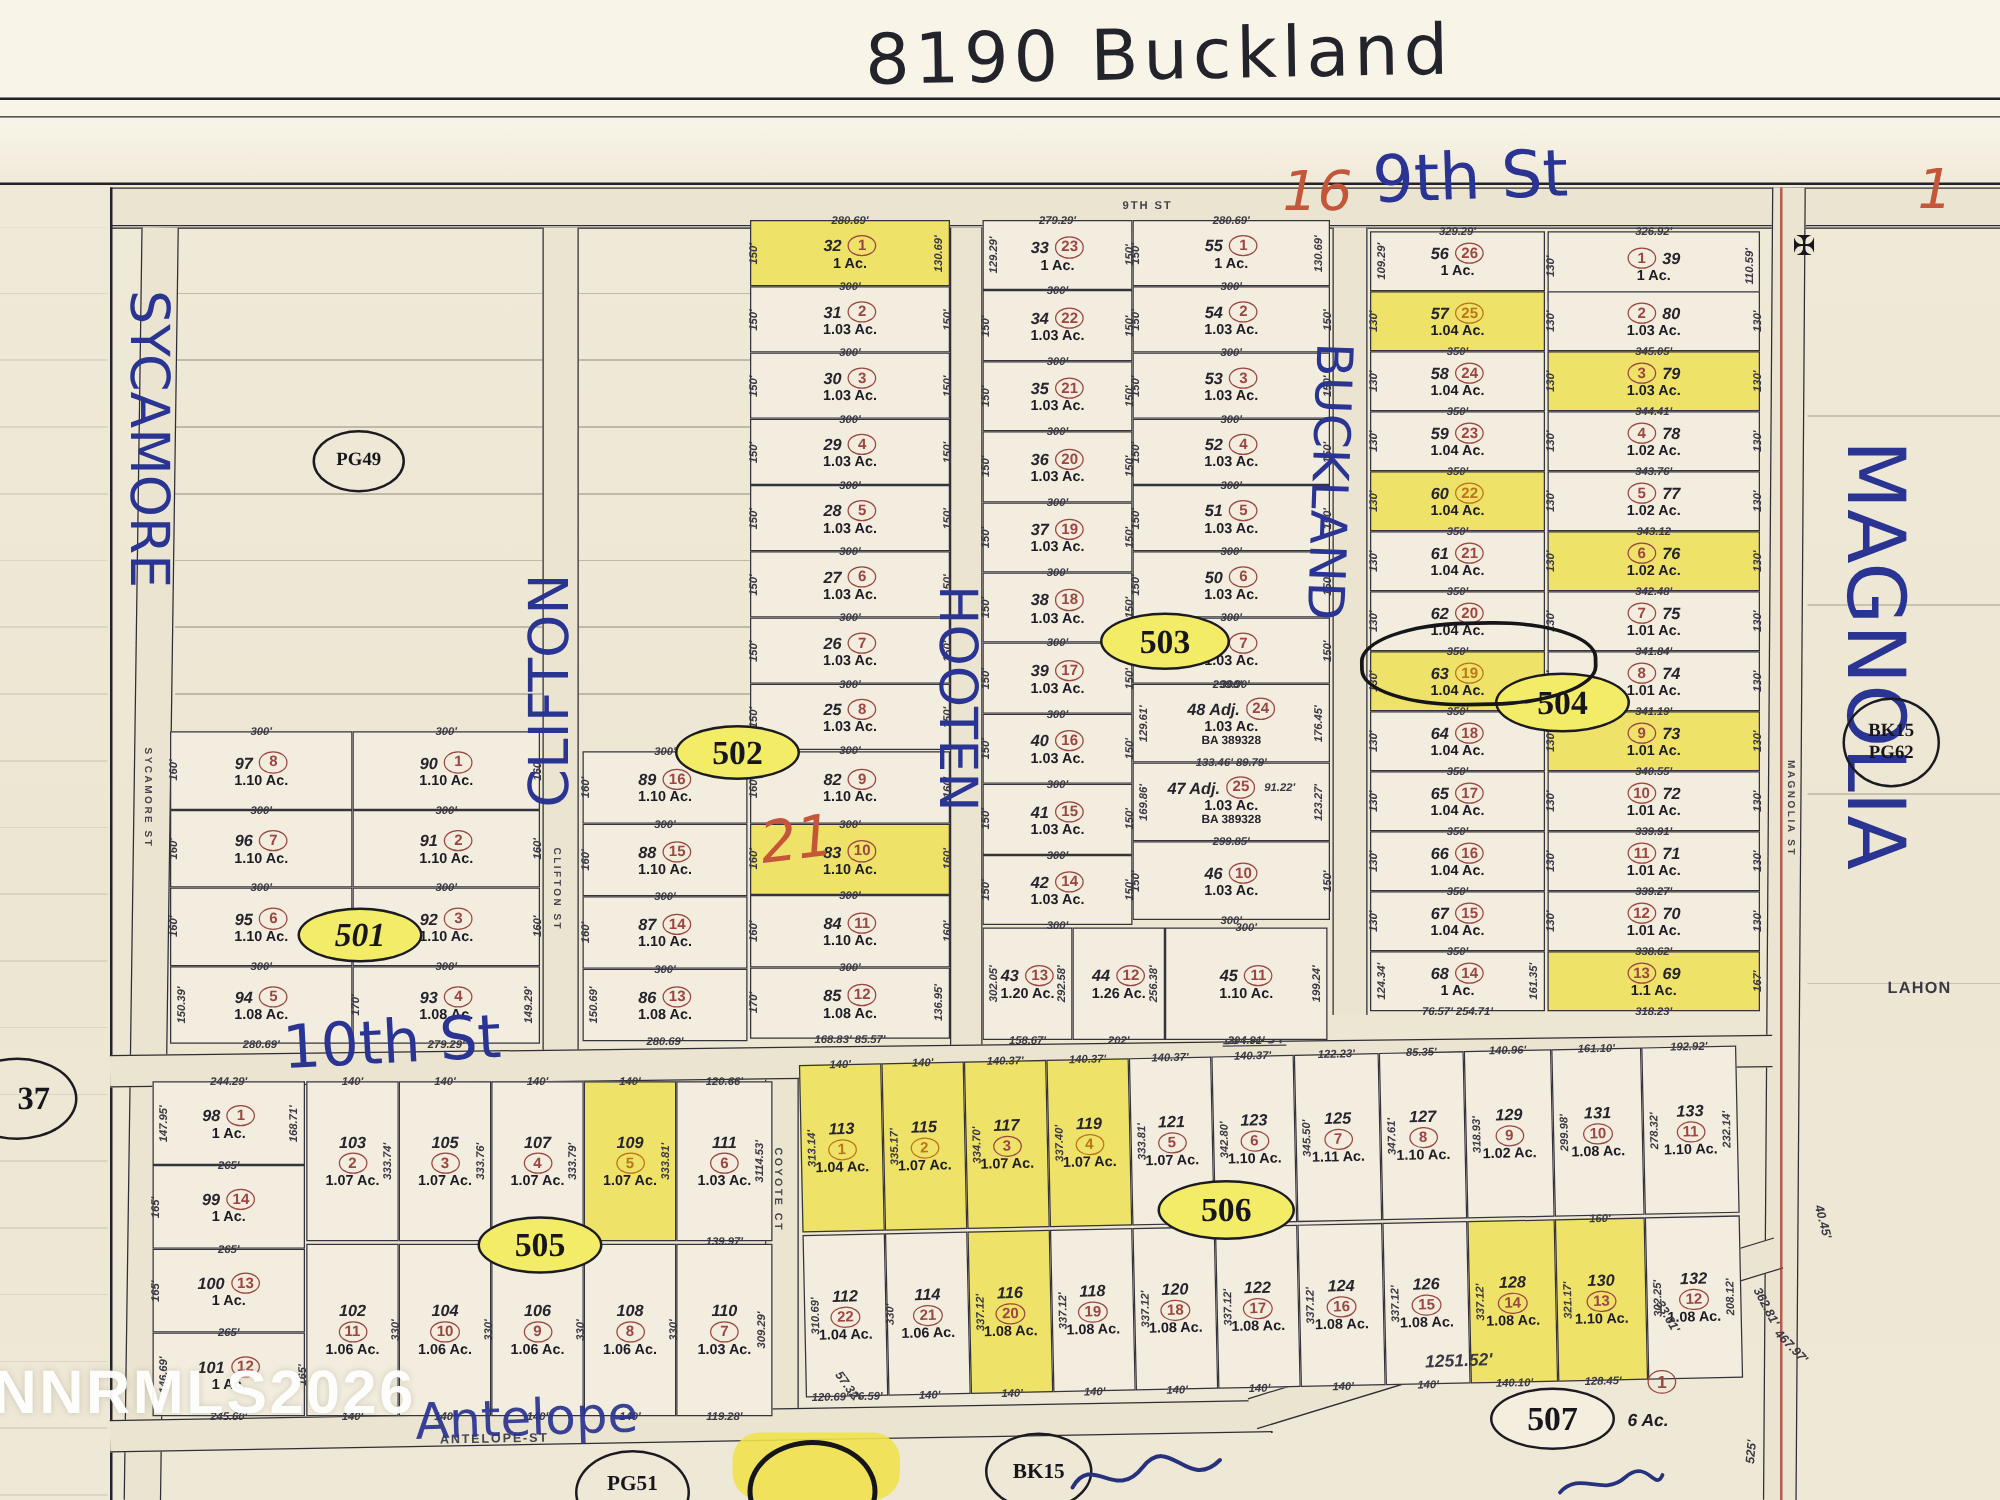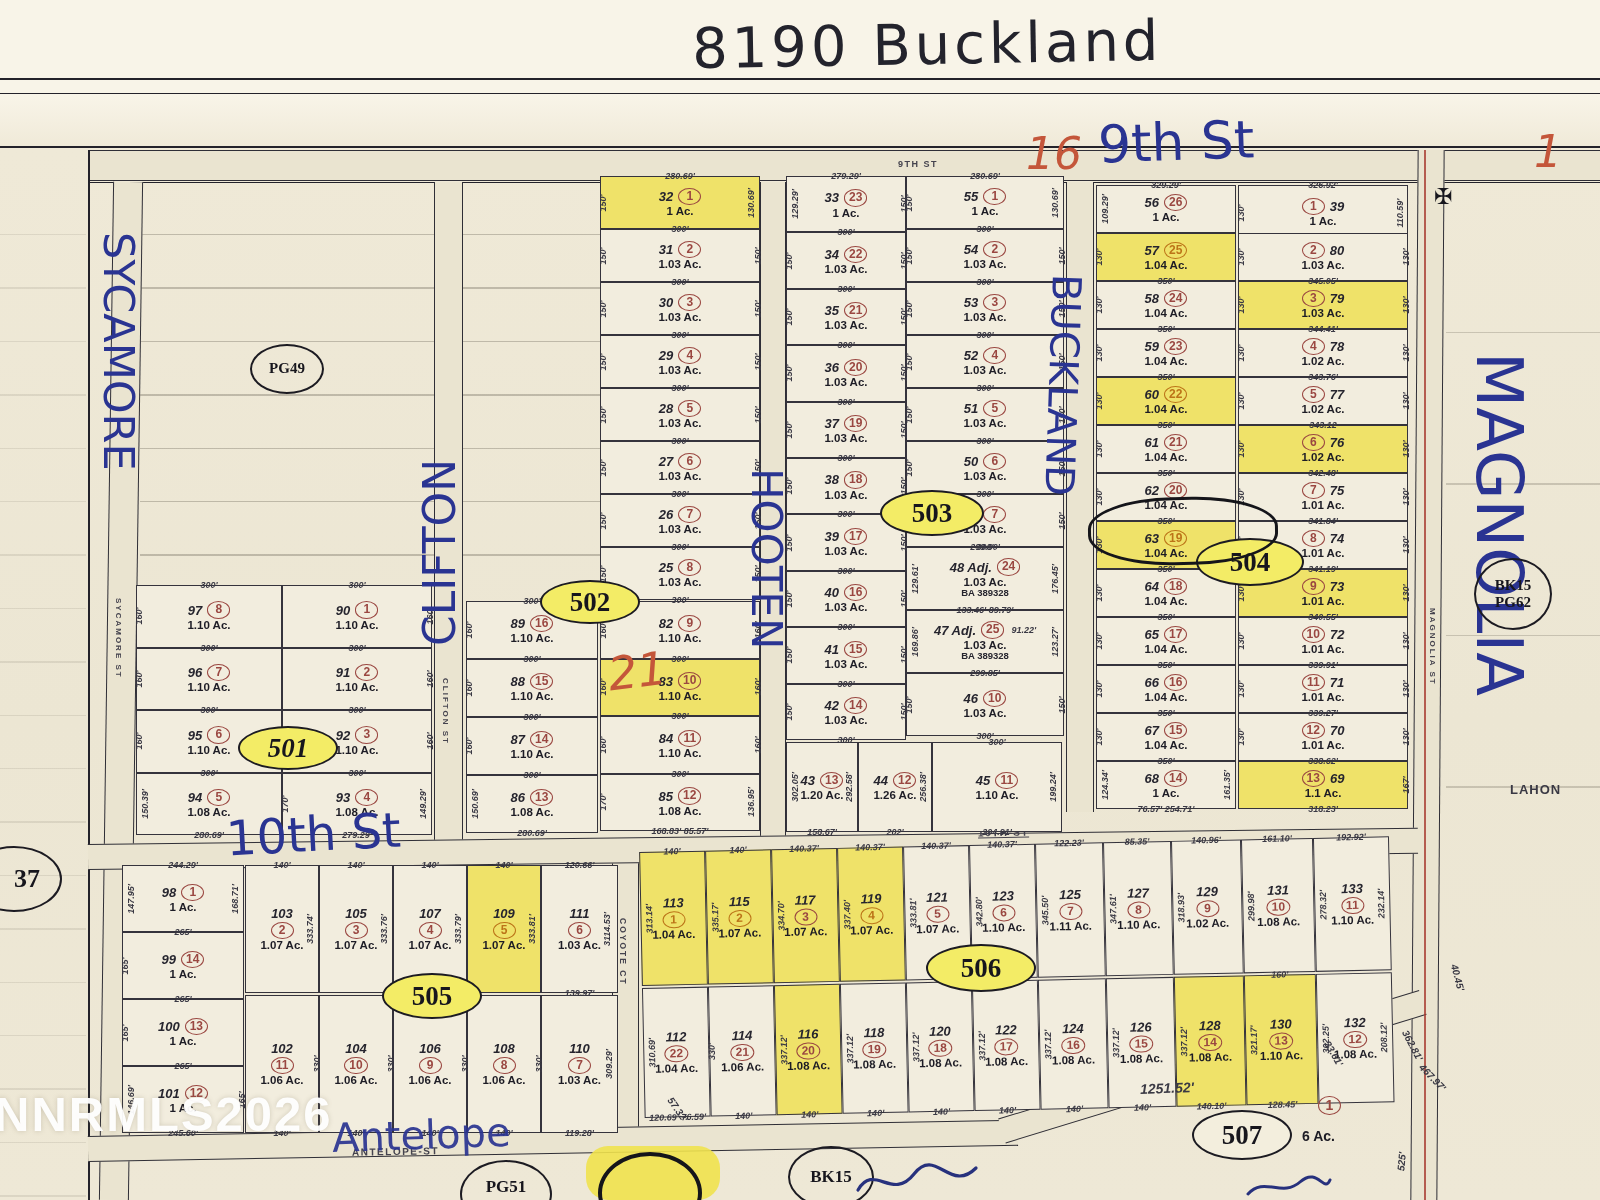--- a/index.html
+++ b/index.html
@@ -1168,21 +1168,21 @@
   <div class="oval" style="left:238px;top:726px;width:96px;height:40px;font-style:italic;">501</div>
   <div class="oval" style="left:540px;top:580px;width:96px;height:40px;">502</div>
   <div class="oval" style="left:880px;top:490px;width:100px;height:42px;">503</div>
   <div class="oval" style="left:1196px;top:538px;width:104px;height:44px;">504</div>
   <div class="oval" style="left:382px;top:973px;width:96px;height:42px;">505</div>
   <div class="oval" style="left:926px;top:944px;width:106px;height:44px;">506</div>
   <div class="oval white" style="left:1192px;top:1110px;width:96px;height:46px;">507</div>
 
   <div class="mdim" style="left:1140px;top:1080px;font-size:14px;transform:rotate(-2deg);">1251.52'</div>
   <div class="circ z5" style="position:absolute;left:1318px;top:1096px;font-size:14px;">1</div>
-  <div class="ac z5" style="position:absolute;left:1302px;top:1128px;font-size:14px;">6 Ac.</div>
+  <div class="ac z5" style="position:absolute;left:1302px;top:1128px;font-size:14px;font-style:italic;">6 Ac.</div>
 
   <div class="mdim" style="left:1392px;top:1156px;transform:rotate(-85deg);">525'</div>
   <div class="mdim" style="left:1416px;top:1072px;transform:rotate(46deg);">467.97'</div>
   <div class="mdim" style="left:1396px;top:1040px;transform:rotate(62deg);">362.81'</div>
   <div class="mdim" style="left:1320px;top:1048px;transform:rotate(60deg);">33.61'</div>
   <div class="mdim" style="left:664px;top:1104px;transform:rotate(55deg);">57.32'</div>
   <div class="mdim" style="left:1444px;top:972px;transform:rotate(75deg);">40.45'</div>
 
   <div class="refc" style="left:250px;top:344px;width:70px;height:46px;text-align:center;">
     <span>PG49</span>

